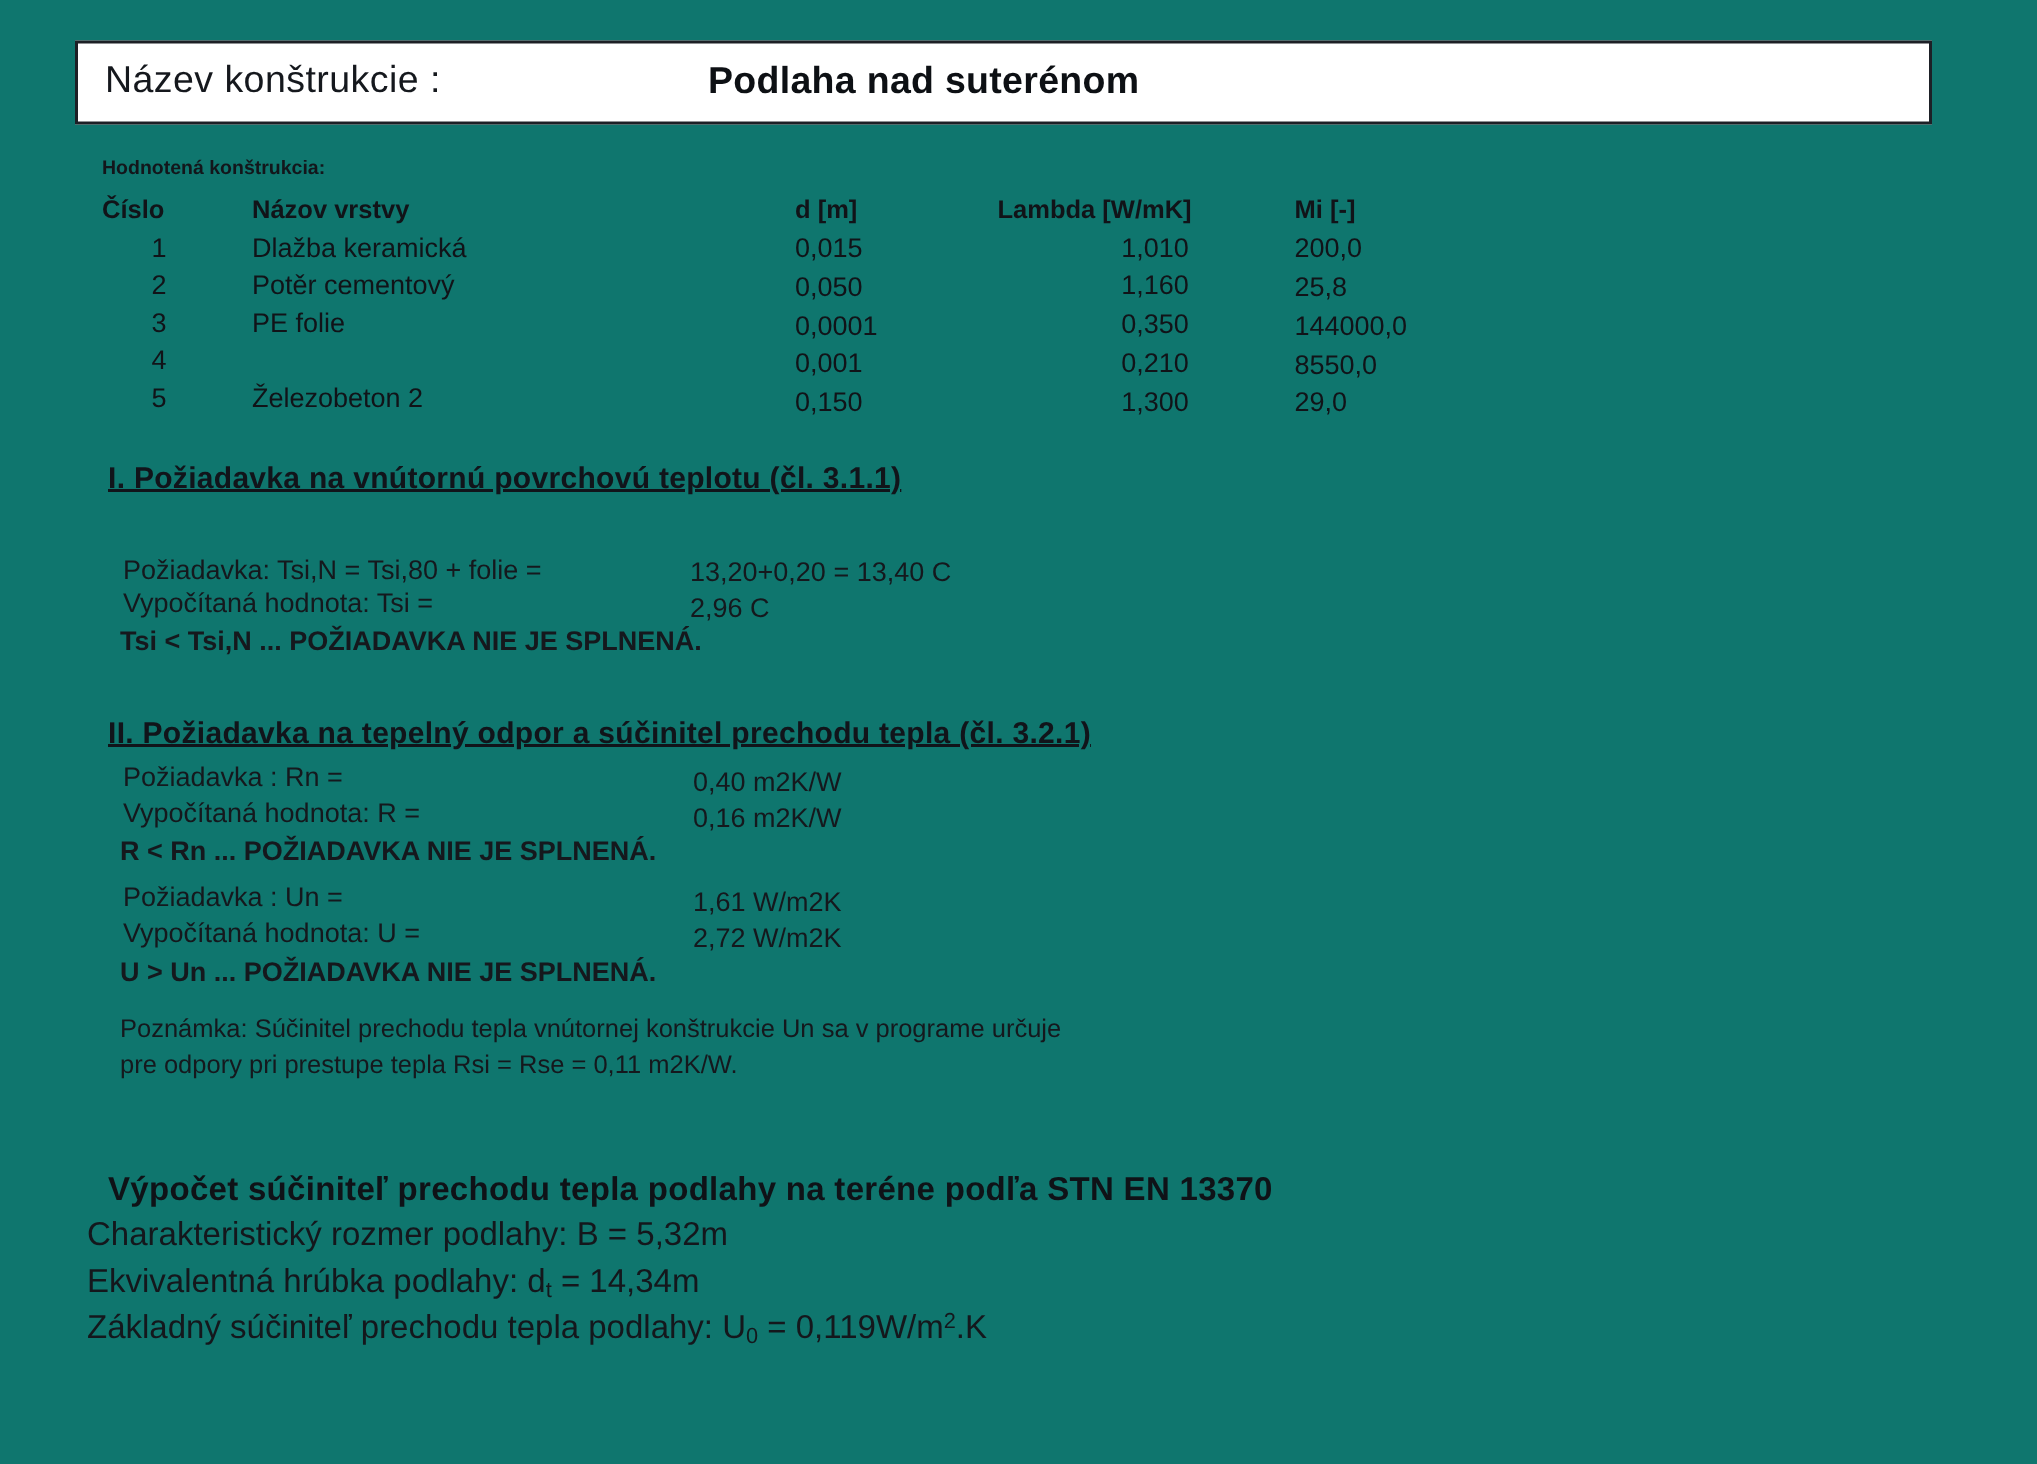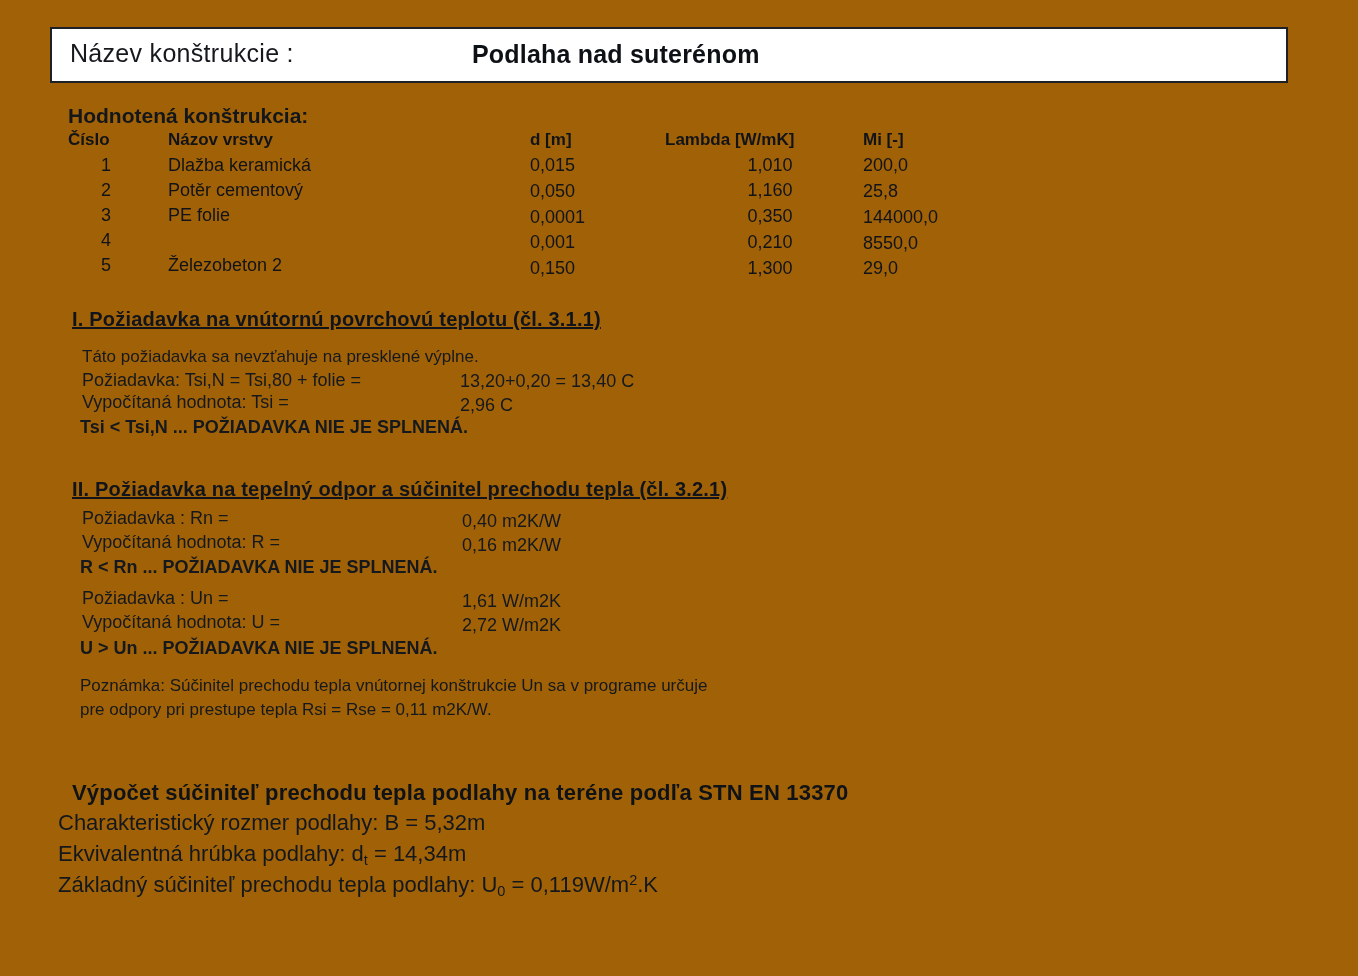--- a/index.html
+++ b/index.html
@@ -13,21 +13,21 @@
     font-family: "Liberation Sans", sans-serif;
     color: #111318;
     position: relative;
     overflow: hidden;
   }
   .page {
     position: absolute;
     left: 0; top: 0;
     width: 1358px;
     height: 976px;
-    background: #a16207;
+    background: #0f766e;
   }
 
   
   .title-frame {
     position: absolute;
     left: 50px;
     top: 27px;
     width: 1238px;
     height: 56px;
     border: 2px solid #1d2026;
@@ -50,21 +50,21 @@
     font-weight: bold;
     letter-spacing: 0.2px;
     color: #0d1014;
   }
 
   
   .section-caption {
     position: absolute;
     left: 68px;
     top: 104px;
-    font-size: 21px;
+    font-size: 13px;
     font-weight: bold;
     color: #13161b;
   }
   .layers {
     position: absolute;
     left: 68px;
     top: 130px;
     width: 1000px;
     font-size: 18px;
   }
@@ -195,21 +195,20 @@
       <span class="c-num">5</span>
       <span class="c-name">Železobeton 2</span>
       <span class="c-d j3">0,150</span>
       <span class="c-lam j3">1,300</span>
       <span class="c-mi j3">29,0</span>
     </div>
   </div>
 
   <div class="hsec" style="left:72px; top:308px;">I. Požiadavka na vnútornú povrchovú teplotu (čl. 3.1.1)</div>
 
-  <div class="line" style="left:82px; top:347px; font-size:17px;">Táto požiadavka sa nevzťahuje na presklené výplne.</div>
 
   <div class="line" style="left:82px; top:370px;">Požiadavka: Tsi,N = Tsi,80 + folie =</div>
   <div class="val" style="left:460px; top:371px;">13,20+0,20 = 13,40 C</div>
 
   <div class="line" style="left:82px; top:392px;">Vypočítaná hodnota:      Tsi =</div>
   <div class="val" style="left:460px; top:395px;">2,96 C</div>
 
   <div class="line b" style="left:80px; top:417px;">Tsi &lt; Tsi,N ... POŽIADAVKA NIE JE SPLNENÁ.</div>
 
   <div class="hsec" style="left:72px; top:478px;">II. Požiadavka na tepelný odpor a súčinitel prechodu tepla (čl. 3.2.1)</div>

